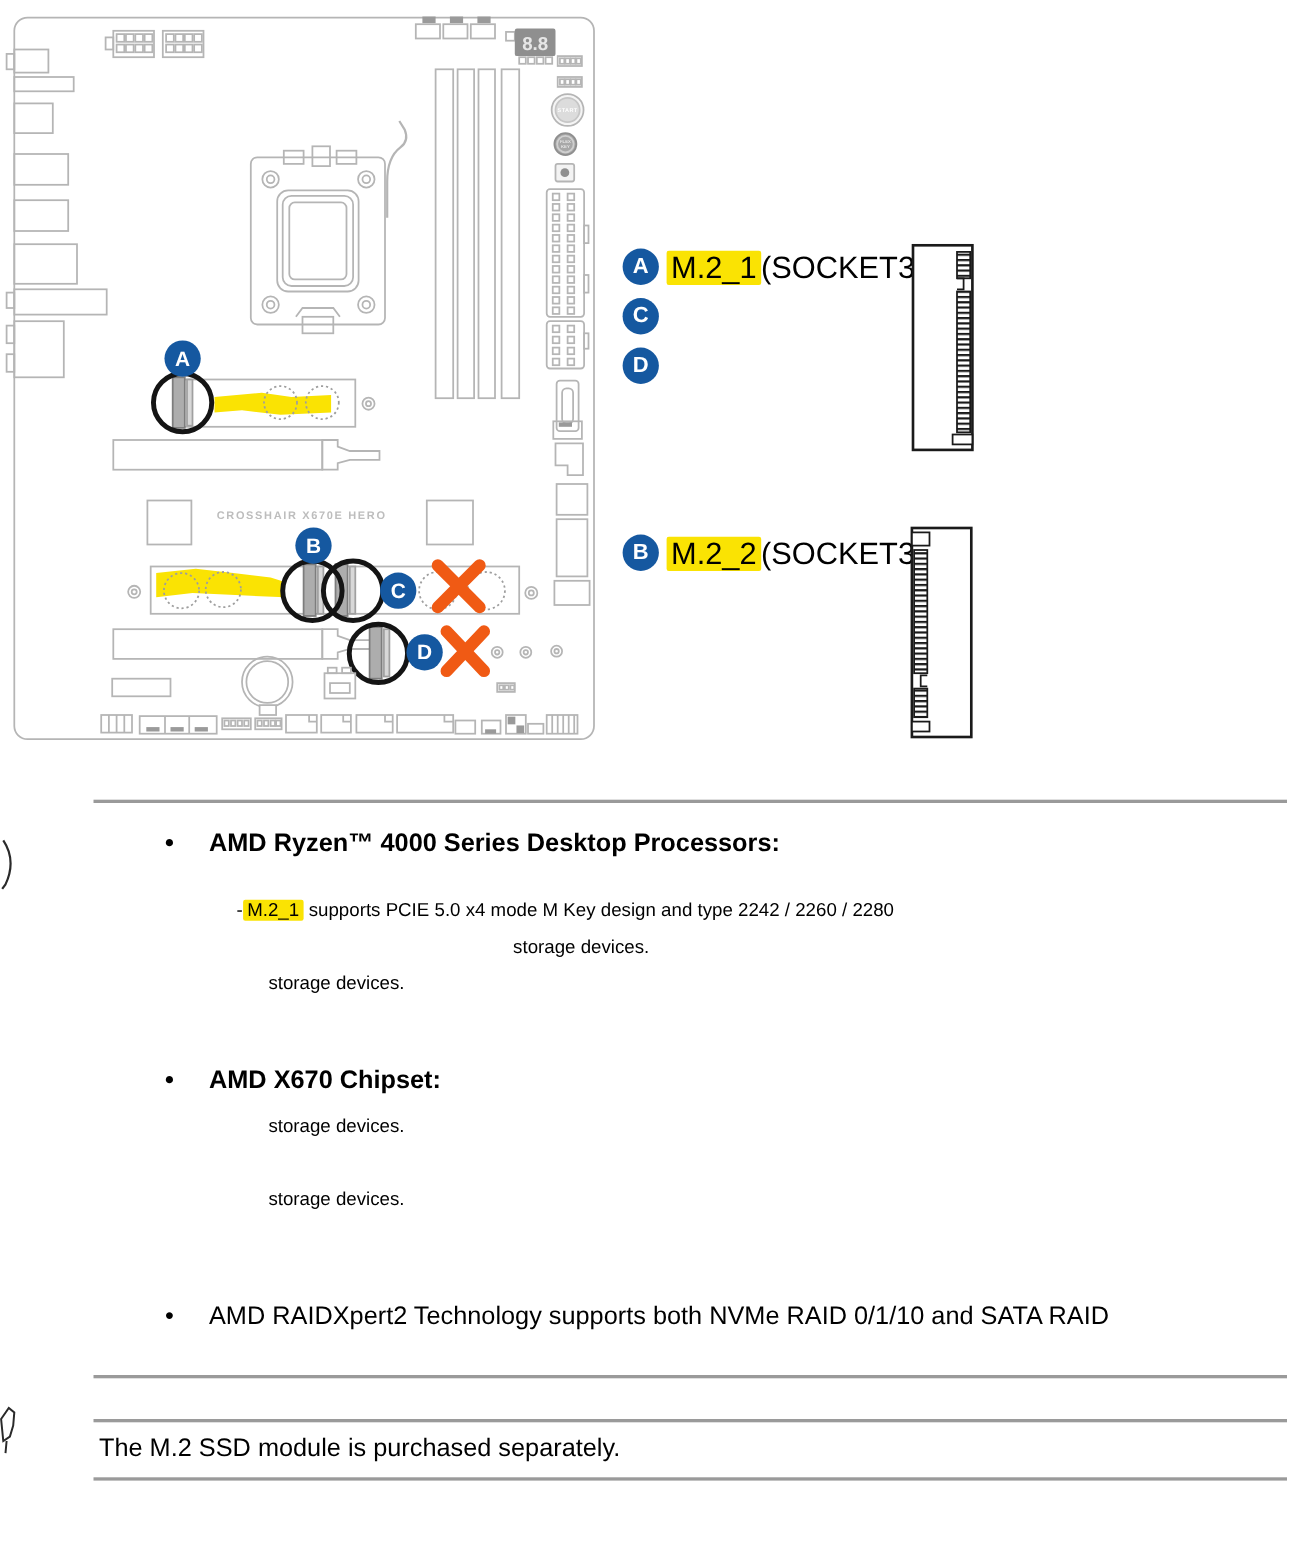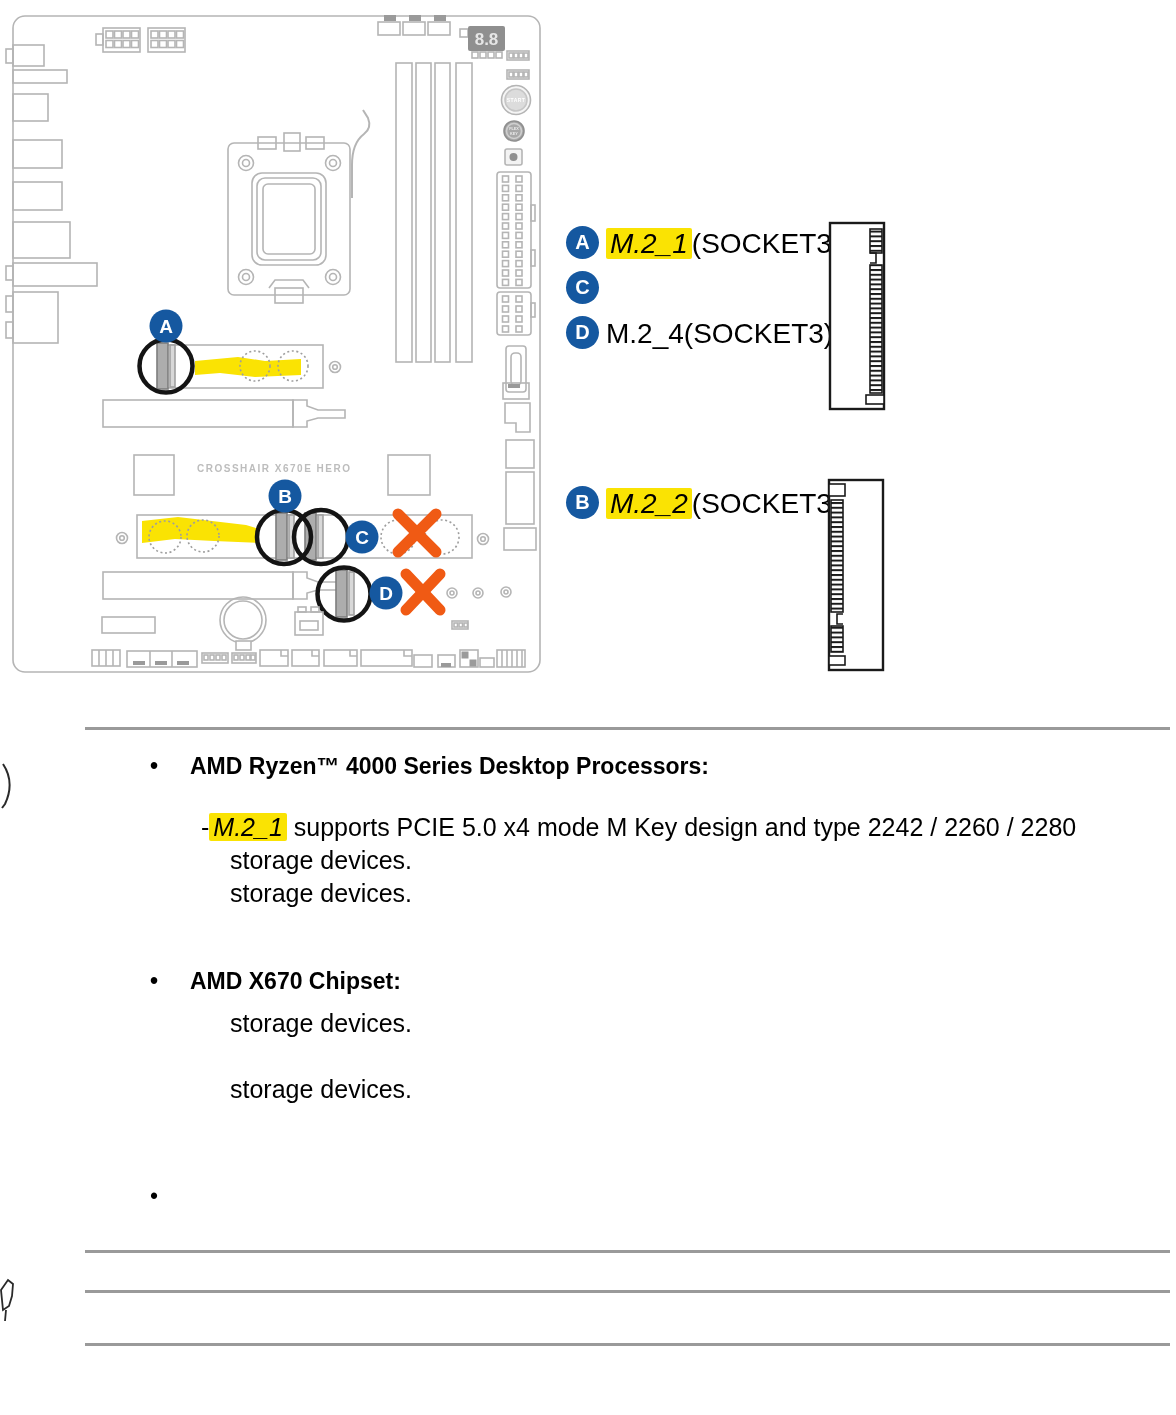--- a/index.html
+++ b/index.html
@@ -3,25 +3,25 @@
 <meta charset="utf-8">
 <style>
   html,body {margin:0; padding:0; background:#fff;}
   .page {position:relative; width:1176px; height:1415px; background:#fff;
          font-family:"Liberation Sans", sans-serif; color:#000; overflow:hidden;}
   svg text {font-family:"Liberation Sans", sans-serif;}
   .badge {position:absolute; width:33px; height:33px; border-radius:50%;
           background:#1558a0; color:#fff; font-weight:bold; font-size:20px;
           display:flex; align-items:center; justify-content:center;}
   .legend-label {position:absolute; font-size:28px; line-height:34px; white-space:nowrap;}
-  .hl-y {background:#fae303; padding:0 4px; border-radius:2px;font-style:italic;}
+  .hl-y {background:#fae303; padding:0 4px; border-radius:2px;}
   .rule {position:absolute; left:85px; width:1085px; height:3px; background:#9a9a9a;}
   .bhead {position:absolute; left:190px; font-size:23px; font-weight:bold; white-space:nowrap;}
   .dot  {position:absolute; left:-40px; top:0; font-size:23px;}
-  .sub  {position:absolute; left:201px; font-size:25px; line-height:33px; white-space:nowrap;}
+  .sub  {position:absolute; left:215px; font-size:17px; line-height:33px; white-space:nowrap;text-align:center;}
   .sub .l2 {margin-left:29px;}
   .b3   {position:absolute; left:190px; font-size:23px; line-height:33px; white-space:nowrap;}
   .note-text {position:absolute; left:90px; top:1303px; font-size:23px;}
 </style>
 </head>
 <body>
 
 <div class="page">
 
   <svg style="position:absolute;left:0;top:0" width="560" height="690" viewBox="0 0 560 690">
@@ -350,23 +350,20 @@
     <span class="hl-y">M.2_1</span><span>(SOCKET3)</span>
   </div>
 
   <div class="badge" style="left:566px; top:271px;">
     <span>C</span>
   </div>
 
   <div class="badge" style="left:566px; top:316px;">
     <span>D</span>
   </div>
-  <div class="legend-label" style="left:606px; top:317px;">
-    <span>M.2_4</span><span>(SOCKET3)</span>
-  </div>
 
   <div class="badge" style="left:566px; top:486px;">
     <span>B</span>
   </div>
   <div class="legend-label" style="left:606px; top:487px;">
     <span class="hl-y">M.2_2</span><span>(SOCKET3)</span>
   </div>
 
   <svg style="position:absolute;left:828px;top:221px" width="60" height="192" viewBox="0 0 60 192">
     <defs>
@@ -435,16 +432,18 @@
   <div class="sub" style="top:1007px;">
     <div class="l2">storage devices.</div>
   </div>
 
   <div class="sub" style="top:1073px;">
     <div class="l2">storage devices.</div>
   </div>
 
   <div class="b3" style="top:1180px;">
     <span class="dot">•</span>
-  </div>
-
+    <div>AMD RAIDXpert2 Technology supports both NVMe RAID 0/1/10 and SATA RAID</div>
+  </div>
+
+  <div class="note-text">The M.2 SSD module is purchased separately.</div>
 
 </div>
 
 </body></html>

